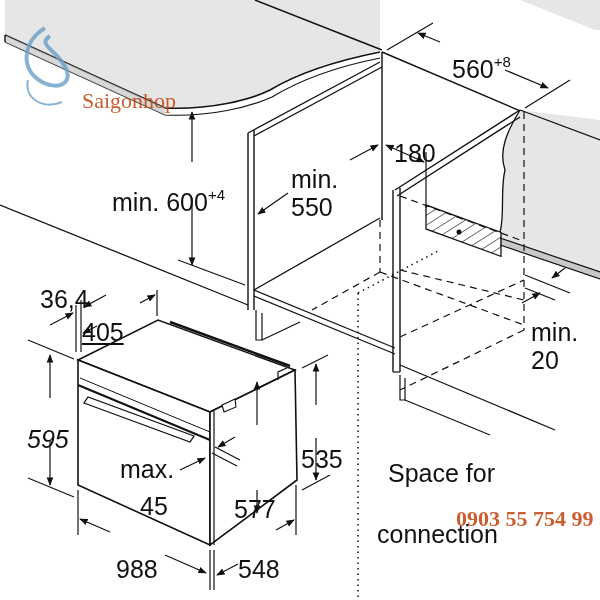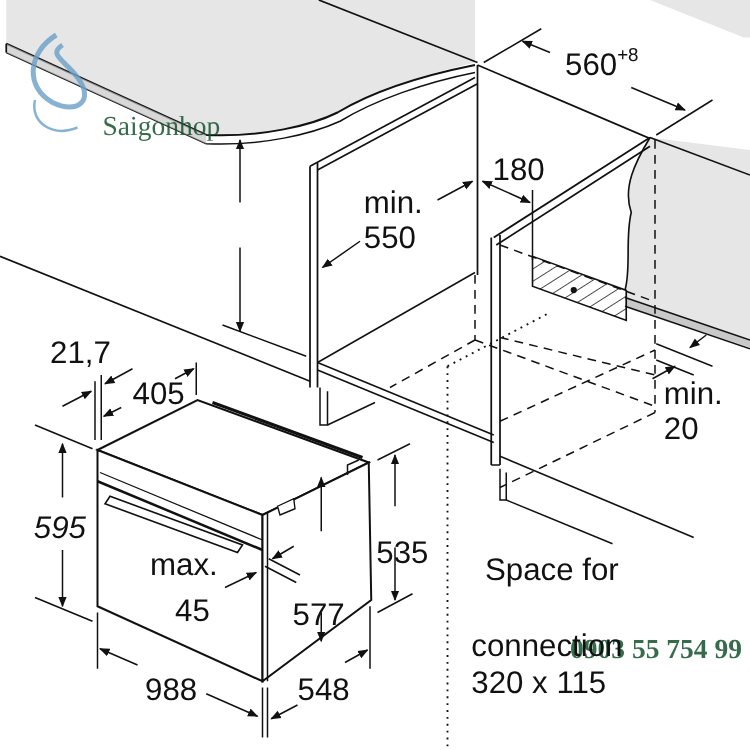--- a/index.html
+++ b/index.html
@@ -1,21 +1,21 @@
 <!DOCTYPE html>
 <html><head>
 <meta charset="utf-8">
 <style>
   html, body { margin:0; padding:0; background:#ffffff; }
   #stage { position:relative; width:600px; height:600px; overflow:hidden; background:#ffffff; }
   svg { position:absolute; left:0; top:0; }
   .lbl { position:absolute; font-family:"Liberation Sans", sans-serif; color:#111111; white-space:nowrap; line-height:1; }
-  .big { font-size:25px; }
+  .big { font-size:25px;margin-top:17px; }
   .sup { font-size:15px; vertical-align:top; position:relative; top:-3px; }
-  .wm-text { position:absolute; font-family:"Liberation Serif", serif; color:#14532d; opacity:0.85; white-space:nowrap; }
+  .wm-text { position:absolute; font-family:"Liberation Serif", serif; color:#c2410c; opacity:0.85; white-space:nowrap; }
 </style>
 </head>
 <body>
 
 <div id="stage">
 
   <svg width="600" height="600" viewBox="0 0 600 600">
     <defs>
       <pattern id="hatch" patternUnits="userSpaceOnUse" width="7" height="7" patternTransform="rotate(45)">
         <line x1="0" y1="0" x2="0" y2="7" stroke="#111" stroke-width="1"></line>
@@ -174,39 +174,41 @@
     </g>
   </svg>
 
   <div class="wm-text" style="left:82px; top:88px; font-size:22px;">Saigonhop</div>
   <div class="wm-text" style="left:456px; top:506px; font-size:22px;font-weight:bold;">0903 55 754 99</div>
 
   <div class="lbl big" style="left:452px; top:40px;">
     <span>560</span><span class="sup">+8</span>
   </div>
 
+  <div class="lbl big" style="left:112px; top:173px;">
+    <span>min.</span> <span>600</span><span class="sup">+4</span>
+  </div>
 
   <div class="lbl big" style="left:291px; top:150px;">min.</div>
   <div class="lbl big" style="left:291px; top:178px;">550</div>
 
   <div class="lbl big" style="left:394px; top:124px;">180</div>
 
   <div class="lbl big" style="left:531px; top:303px;">min.</div>
   <div class="lbl big" style="left:531px; top:331px;">20</div>
 
-  <div class="lbl big" style="left:40px; top:270px;">21,7</div>
-  <div class="lbl big" style="left:106px; top:303px;">405</div>
+  <div class="lbl big" style="left:40px; top:270px;">36,4</div>
+  <div class="lbl big" style="left:82px; top:303px;text-decoration:underline;">405</div>
 
   <div class="lbl big" style="left:27px; top:410px;font-style:italic;">595</div>
   <div class="lbl big" style="left:234px; top:480px;">577</div>
   <div class="lbl big" style="left:301px; top:430px;">535</div>
 
   <div class="lbl big" style="left:120px; top:440px;">max.</div>
   <div class="lbl big" style="left:140px; top:477px;">45</div>
 
   <div class="lbl big" style="left:116px; top:540px;">988</div>
   <div class="lbl big" style="left:238px; top:540px;">548</div>
 
   <div class="lbl big" style="left:388px; top:444px;">Space for</div>
   <div class="lbl big" style="left:377px; top:505px;">connection</div>
-  <div class="lbl big" style="left:377px; top:534px;">320 x 115</div>
 
 </div>
 
 </body></html>

